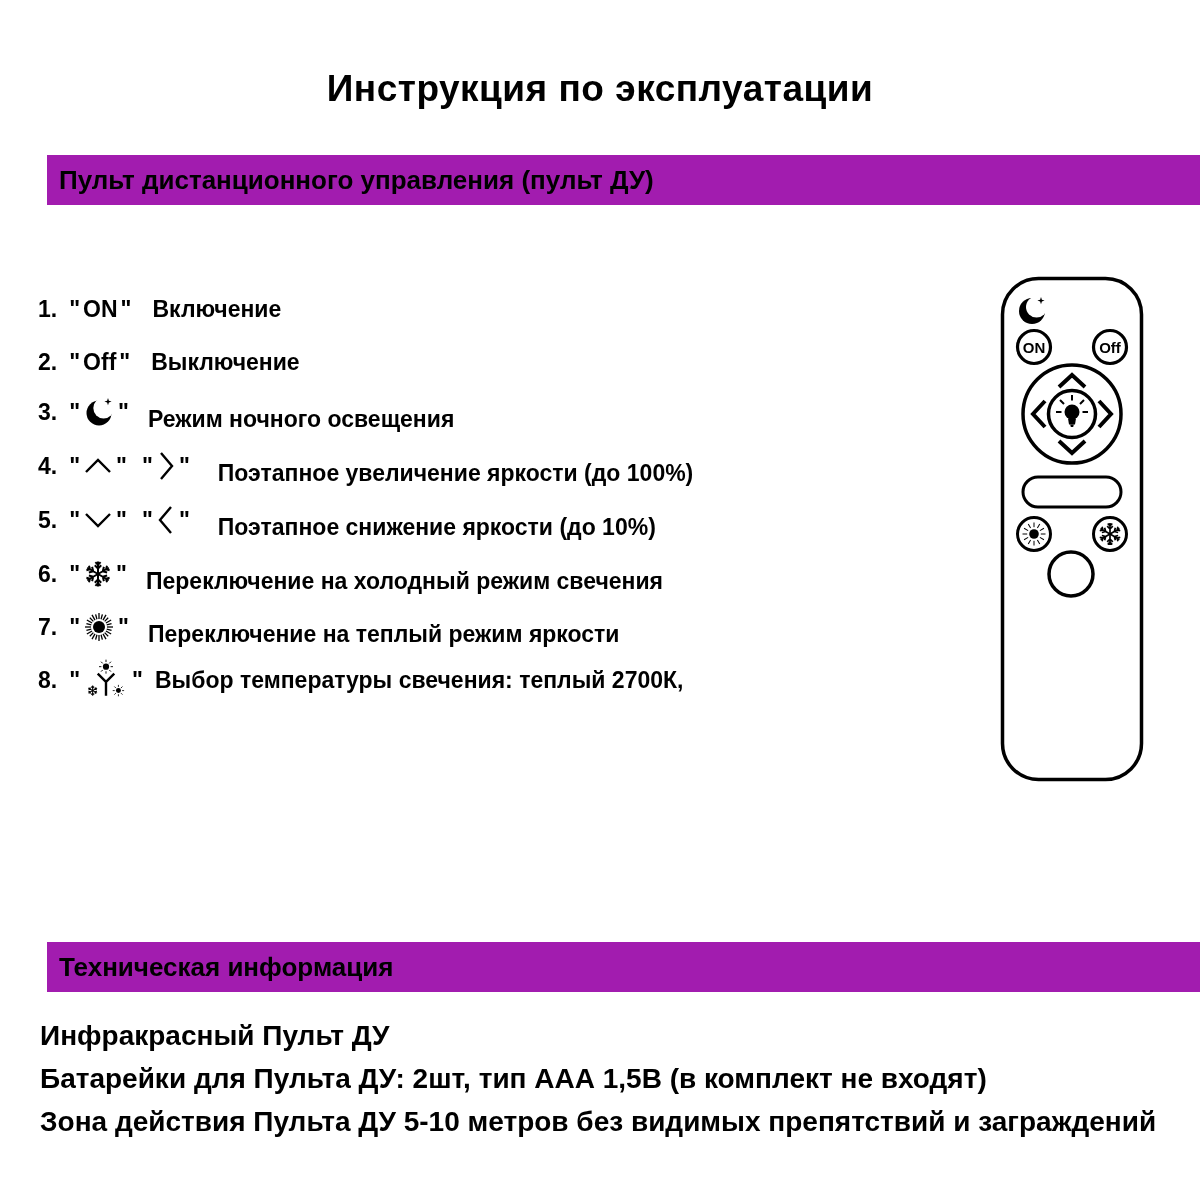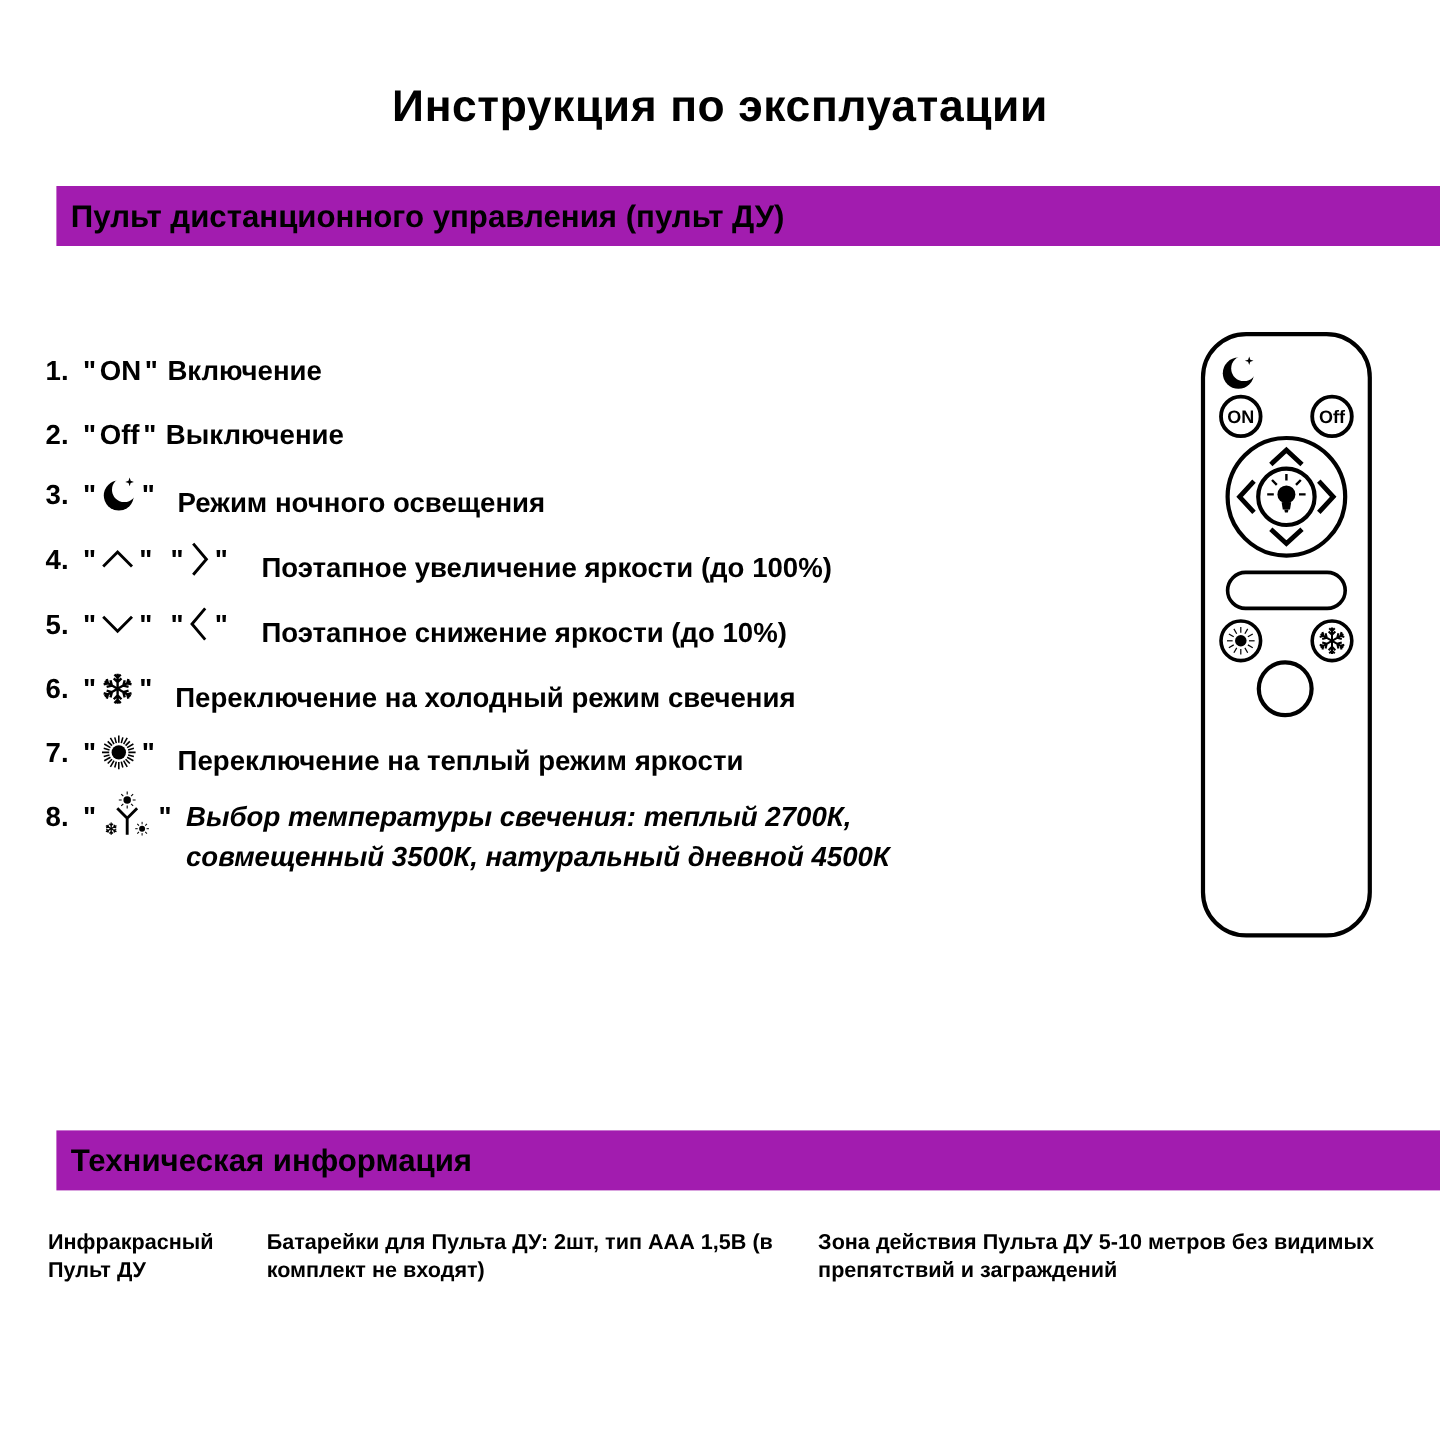--- a/index.html
+++ b/index.html
@@ -18,30 +18,30 @@
   .bar1{top:155px;}
   .bar2{top:942px;}
   .row{
     position:absolute;left:38px;display:flex;align-items:center;height:34px;
     font-size:23px;white-space:nowrap;
   }
   .num{margin-right:9px;}
   .q{margin:0 3px;}
   .grp{display:flex;align-items:center;margin-right:9px;}
   .ic{display:flex;align-items:center;justify-content:center;}
-  .desc{margin-left:5px;}
+  .desc{margin-left:18px;}
   .desc-far{margin-left:16px;margin-top:14px;}
   .row8{height:auto;align-items:flex-start;}
   .row8 .num,.row8 .q{line-height:34px;}
   .row8 .ic{height:34px;overflow:visible;}
-  .desc-block{margin-left:9px;line-height:34px;display:flex;flex-direction:column;font-style:italic;}
+  .desc-block{margin-left:9px;line-height:34px;display:flex;flex-direction:column;}
   .remote{position:absolute;left:1000px;top:276px;width:144px;height:506px;}
   .tech-lines{
-    position:absolute;left:40px;top:1024px;display:flex;flex-direction:row;gap:20px;
-    font-size:18px;line-height:23px;
+    position:absolute;left:40px;top:1024px;display:flex;flex-direction:column;gap:20px;
+    font-size:28px;line-height:23px;
   }
   svg{display:block;}
 </style>
 </head>
 <body>
 
 <div class="title">Инструкция по эксплуатации</div>
 
 <div class="bar bar1">
   <span>Пульт дистанционного управления (пульт ДУ)</span>
@@ -245,21 +245,20 @@
               <line x1="-4" x2="-6.2"></line>
               <line x1="4" x2="6.2"></line>
             </g>
         </g>
       </g>
     </svg>
   </span>
   <span class="q">"</span>
   <span class="desc-block">
     <span>Выбор температуры свечения: теплый 2700К,</span>
-    <span>совмещенный 3500К, натуральный дневной 4500К</span>
   </span>
 </div>
 
 <div class="remote">
   <svg width="144" height="506" viewBox="0 0 144 506">
     <rect x="2.5" y="2.5" width="139" height="501" rx="36" fill="#fff" stroke="#000" stroke-width="3.5"></rect>
 
     <g transform="translate(32,35)">
       <circle r="13" fill="#000"></circle>
       <circle cx="4.6" cy="-4" r="10.6" fill="#fff"></circle>

